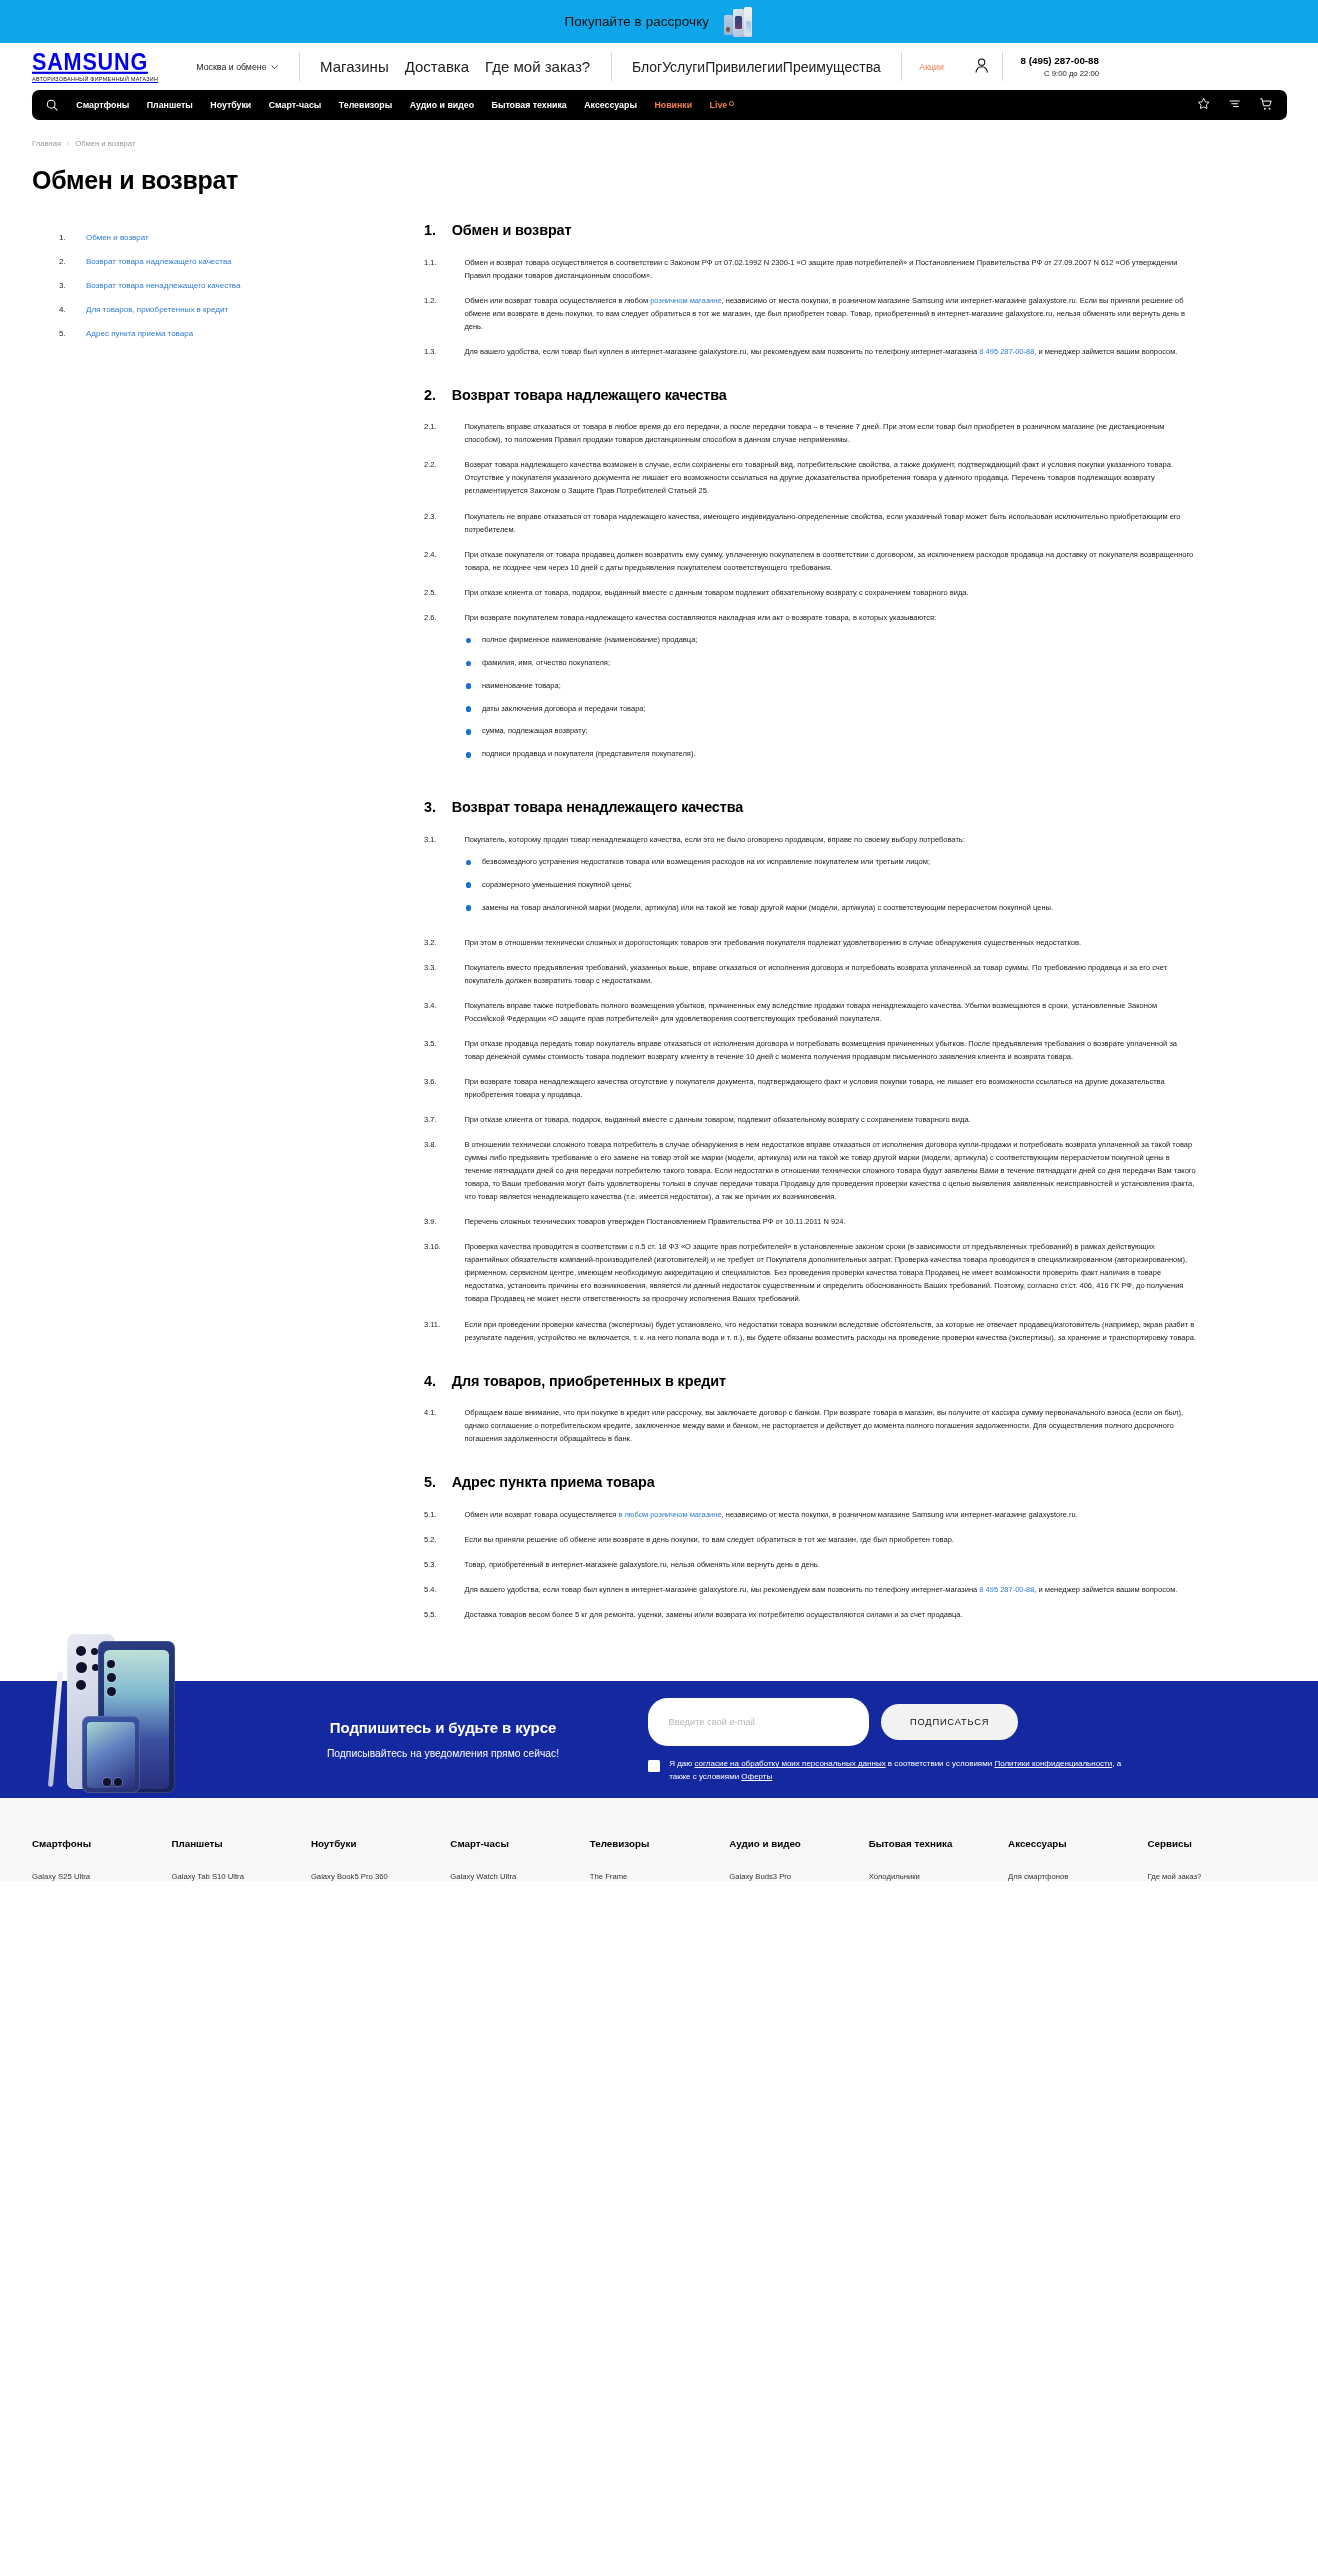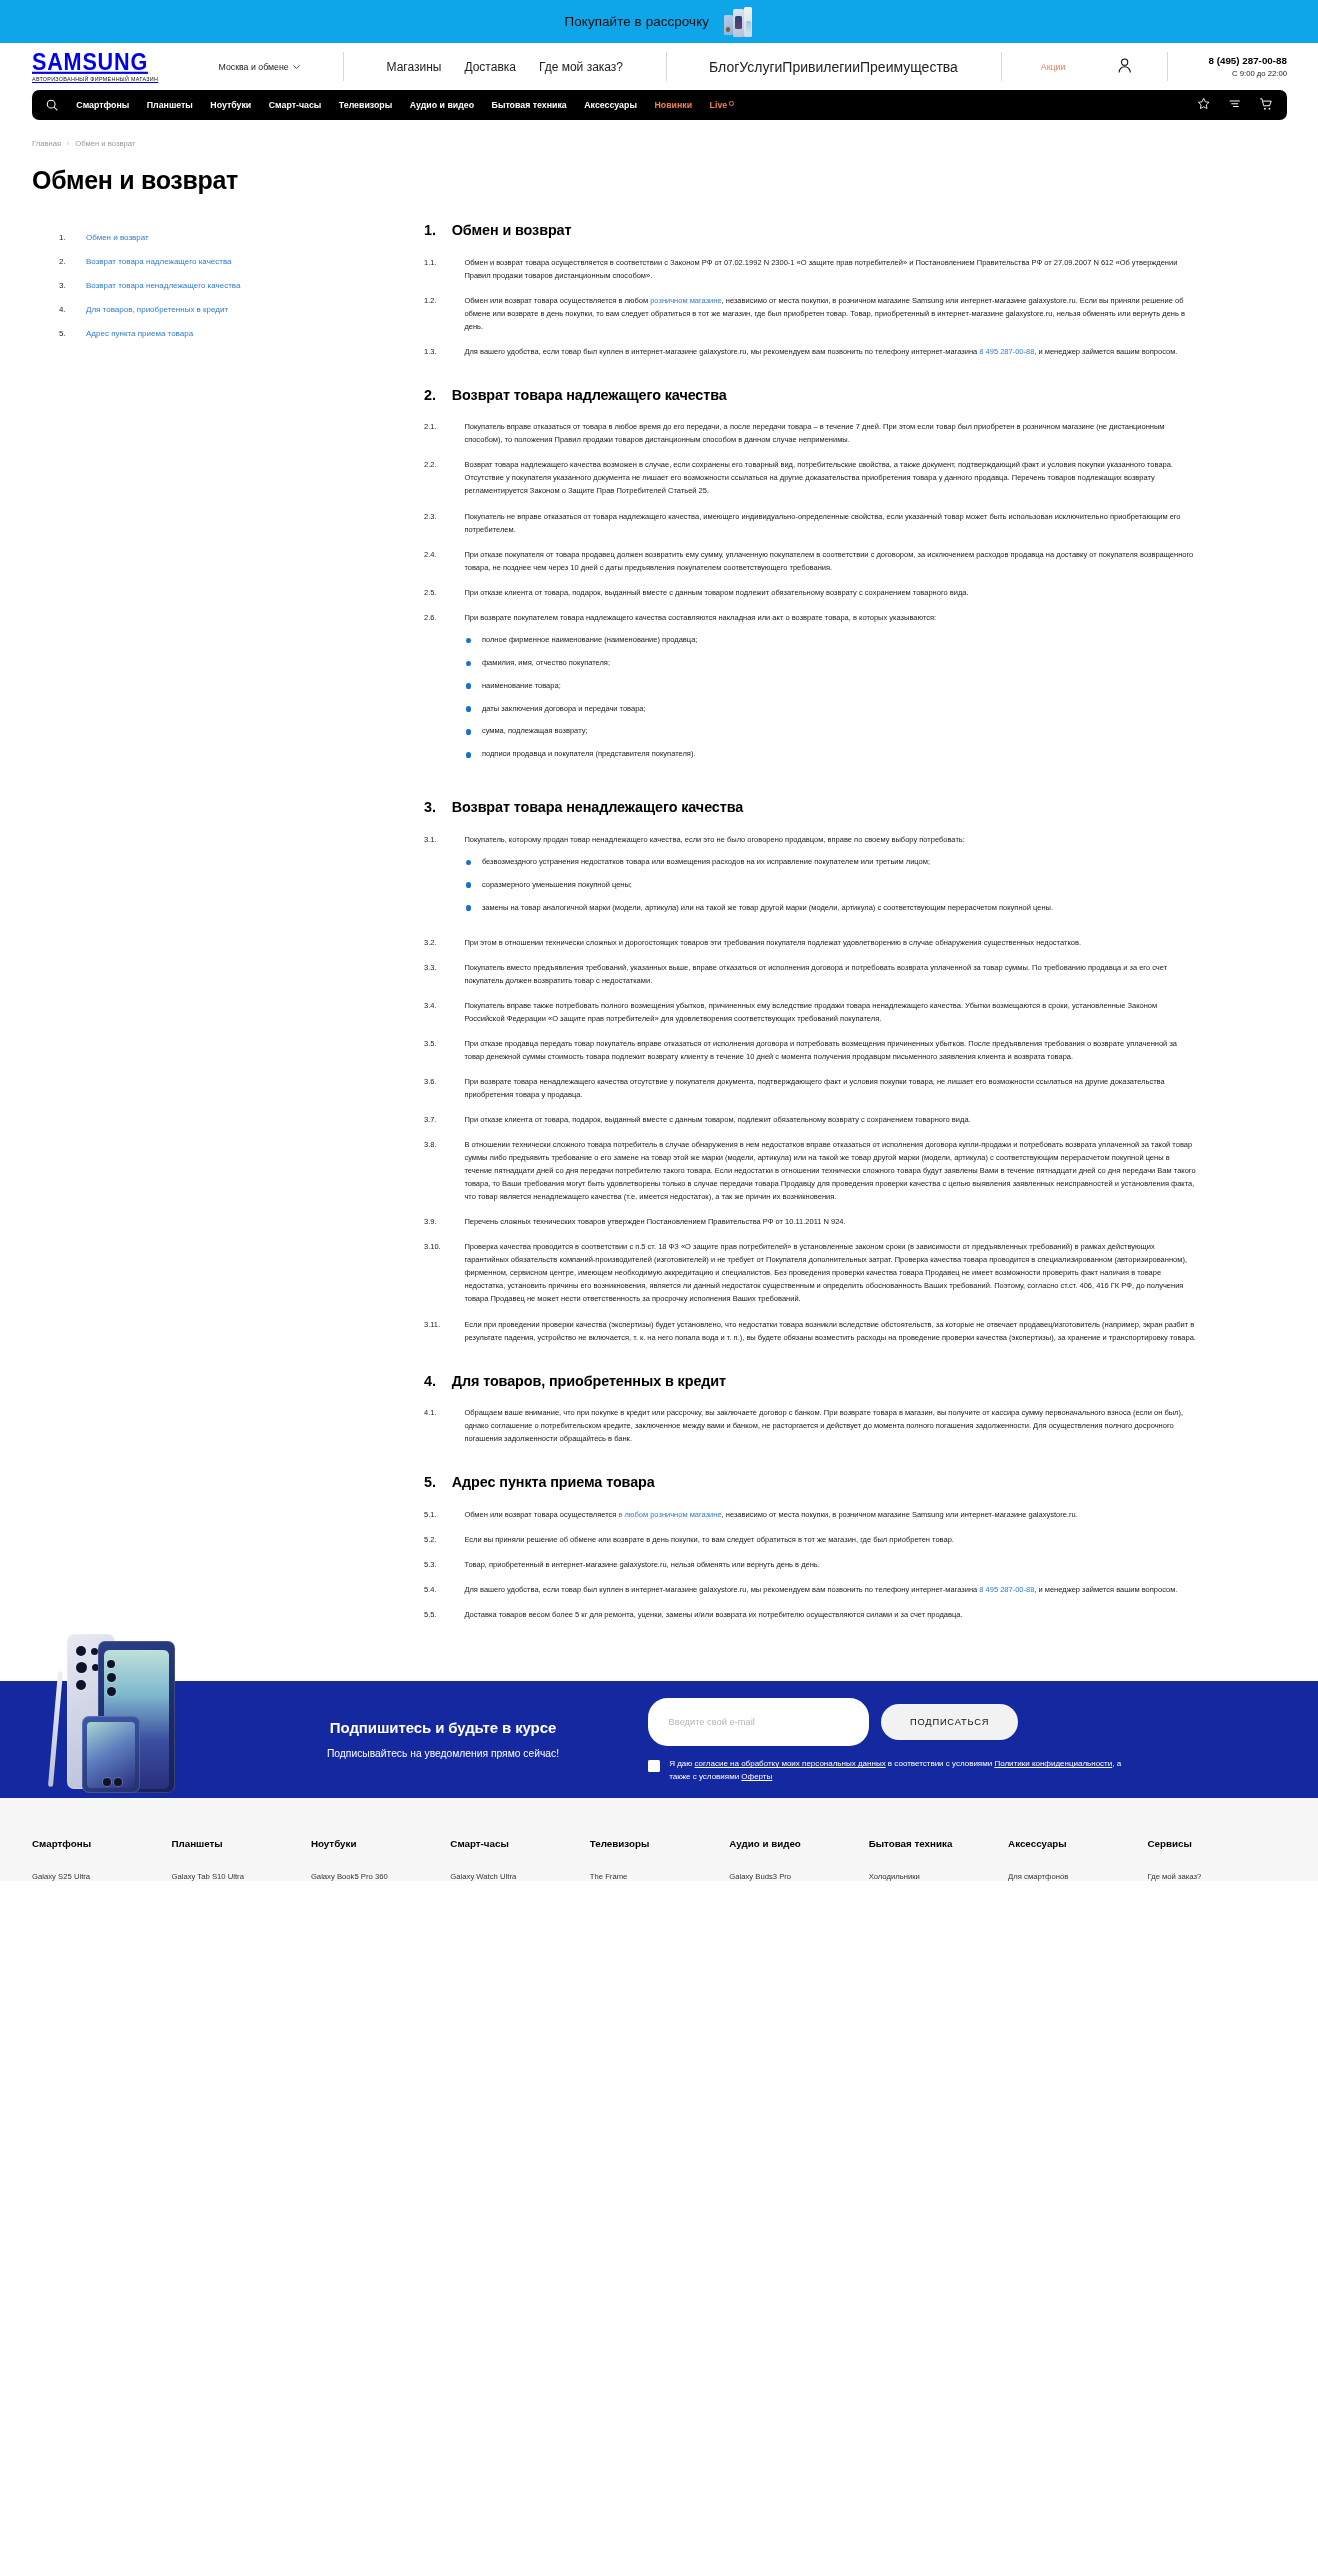--- a/index.html
+++ b/index.html
@@ -41,21 +41,20 @@
   .promo-art .pa5 { left: 23px; top: 15.5px; width: 5.7px; height: 12.4px; background: linear-gradient(200deg,#9fc0e8,#cfe0f2); }
   .promo-art .dot { left: 3.1px; top: 21.6px; width: 4.6px; height: 4.6px; border-radius: 50%; background: #7c5a3a; }
 
   
   .header-main {
     height: 47px;
     display: flex;
     align-items: center;
     padding: 0 32px 0 32px;
     background: #fff;
-    justify-content: space-between;
   }
   .brand { display: flex; flex-direction: column; justify-content: center; padding-right: 17.5px;}
   .brand .logo {
     font-size: 21.6px;
     font-weight: 700;
     letter-spacing: 0.8px;
     line-height: 1;
     font-family: "Liberation Sans", sans-serif;
     transform: scaleY(1.08);
   }
@@ -67,23 +66,23 @@
   }
   .city-select {
     display: flex; align-items: center; gap: 4.6px;
     font-size: 8.8px; color: #222;
     padding: 0 20.6px;
     cursor: pointer;
     height: 28px;
   }
   .hsep { width: 0.5px; height: 29px; background: #d8d8d8; }
   .nav-links {
-    display: flex; align-items: center; gap: 23px;
+    display: flex; align-items: center; gap: 16px;
     padding: 0 20.6px;
-    font-size: 12px;
+    font-size: 15px;
     color: #222;
   }
   .nav-links a { color: #222; text-decoration: none; white-space: nowrap; }
   .nav-links2 { display: flex; align-items: center; padding: 0 20.6px; font-size: 14px; }
   .nav-links2 a { color: #222; text-decoration: none; white-space: nowrap; }
   .nav-accent { color: #f08052 !important; padding: 0 17.5px; font-size: 8.8px; text-decoration: none; }
   .acct-icon { padding: 0 13.4px; display: flex; align-items: center; }
   .phone-block { padding-left: 18.5px; text-align: right; }
   .phone-block .num { font-size: 9.8px; font-weight: 700; white-space: nowrap; }
   .phone-block .hrs { font-size: 7.7px; margin-top: 2.6px; color: #222; white-space: nowrap; }

